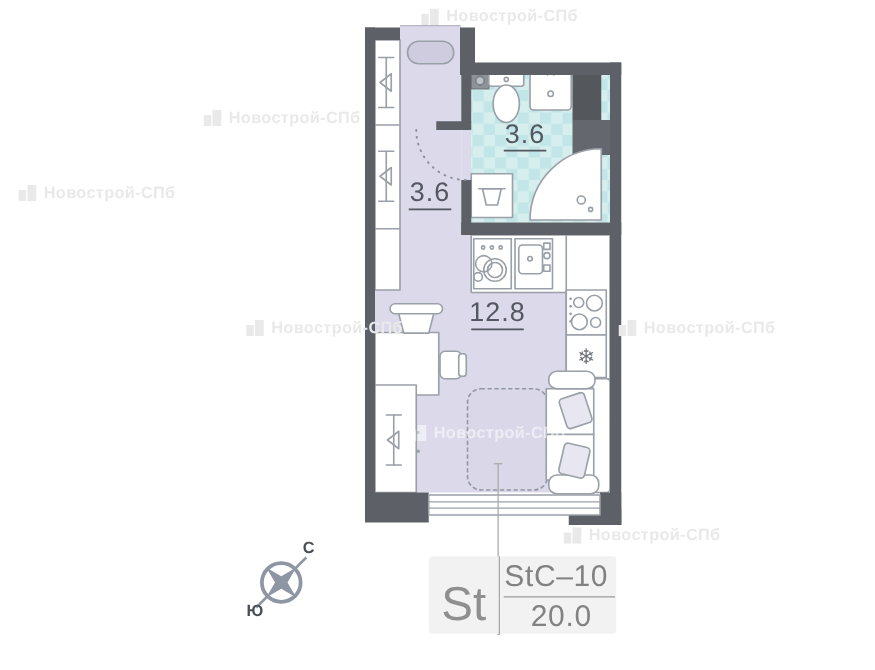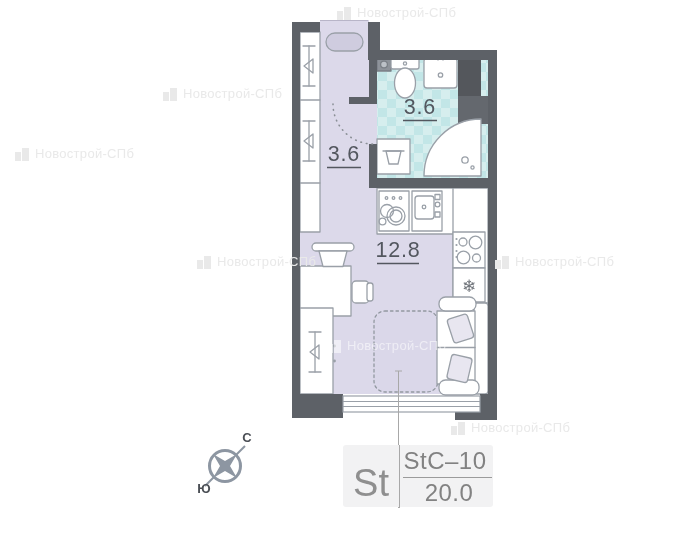--- a/index.html
+++ b/index.html
@@ -1,20 +1,20 @@
 <!DOCTYPE html>
 <html><head>
 <meta charset="utf-8">
 <style>
   html,body{margin:0;padding:0;background:#ffffff;}
   .stage{position:relative;width:700px;height:536px;background:#ffffff;overflow:hidden;
          font-family:"Liberation Sans",sans-serif;}
   .stage svg{position:absolute;left:0;top:0;}
   .wm{position:absolute;display:flex;align-items:center;gap:5px;
-      font-size:13px;font-weight:normal;letter-spacing:.3px;color:#e9e9e9;
+      font-size:13px;font-weight:bold;letter-spacing:.3px;color:#e9e9e9;
       pointer-events:none;white-space:nowrap;}
   .wm svg{position:static;flex:0 0 auto;}
   .wm.on-plan{color:rgba(255,255,255,.55);}
   .plan-label{font-size:21.5px;letter-spacing:.8px;fill:#53575f;}
   .info-big{font-size:38px;fill:#8f8f8f;}
   .info-mid{font-size:24px;fill:#828282;letter-spacing:.5px;}
   .compass-letter{font-size:13px;font-weight:bold;fill:#4b4f55;}
 </style>
 </head>
 <body>

